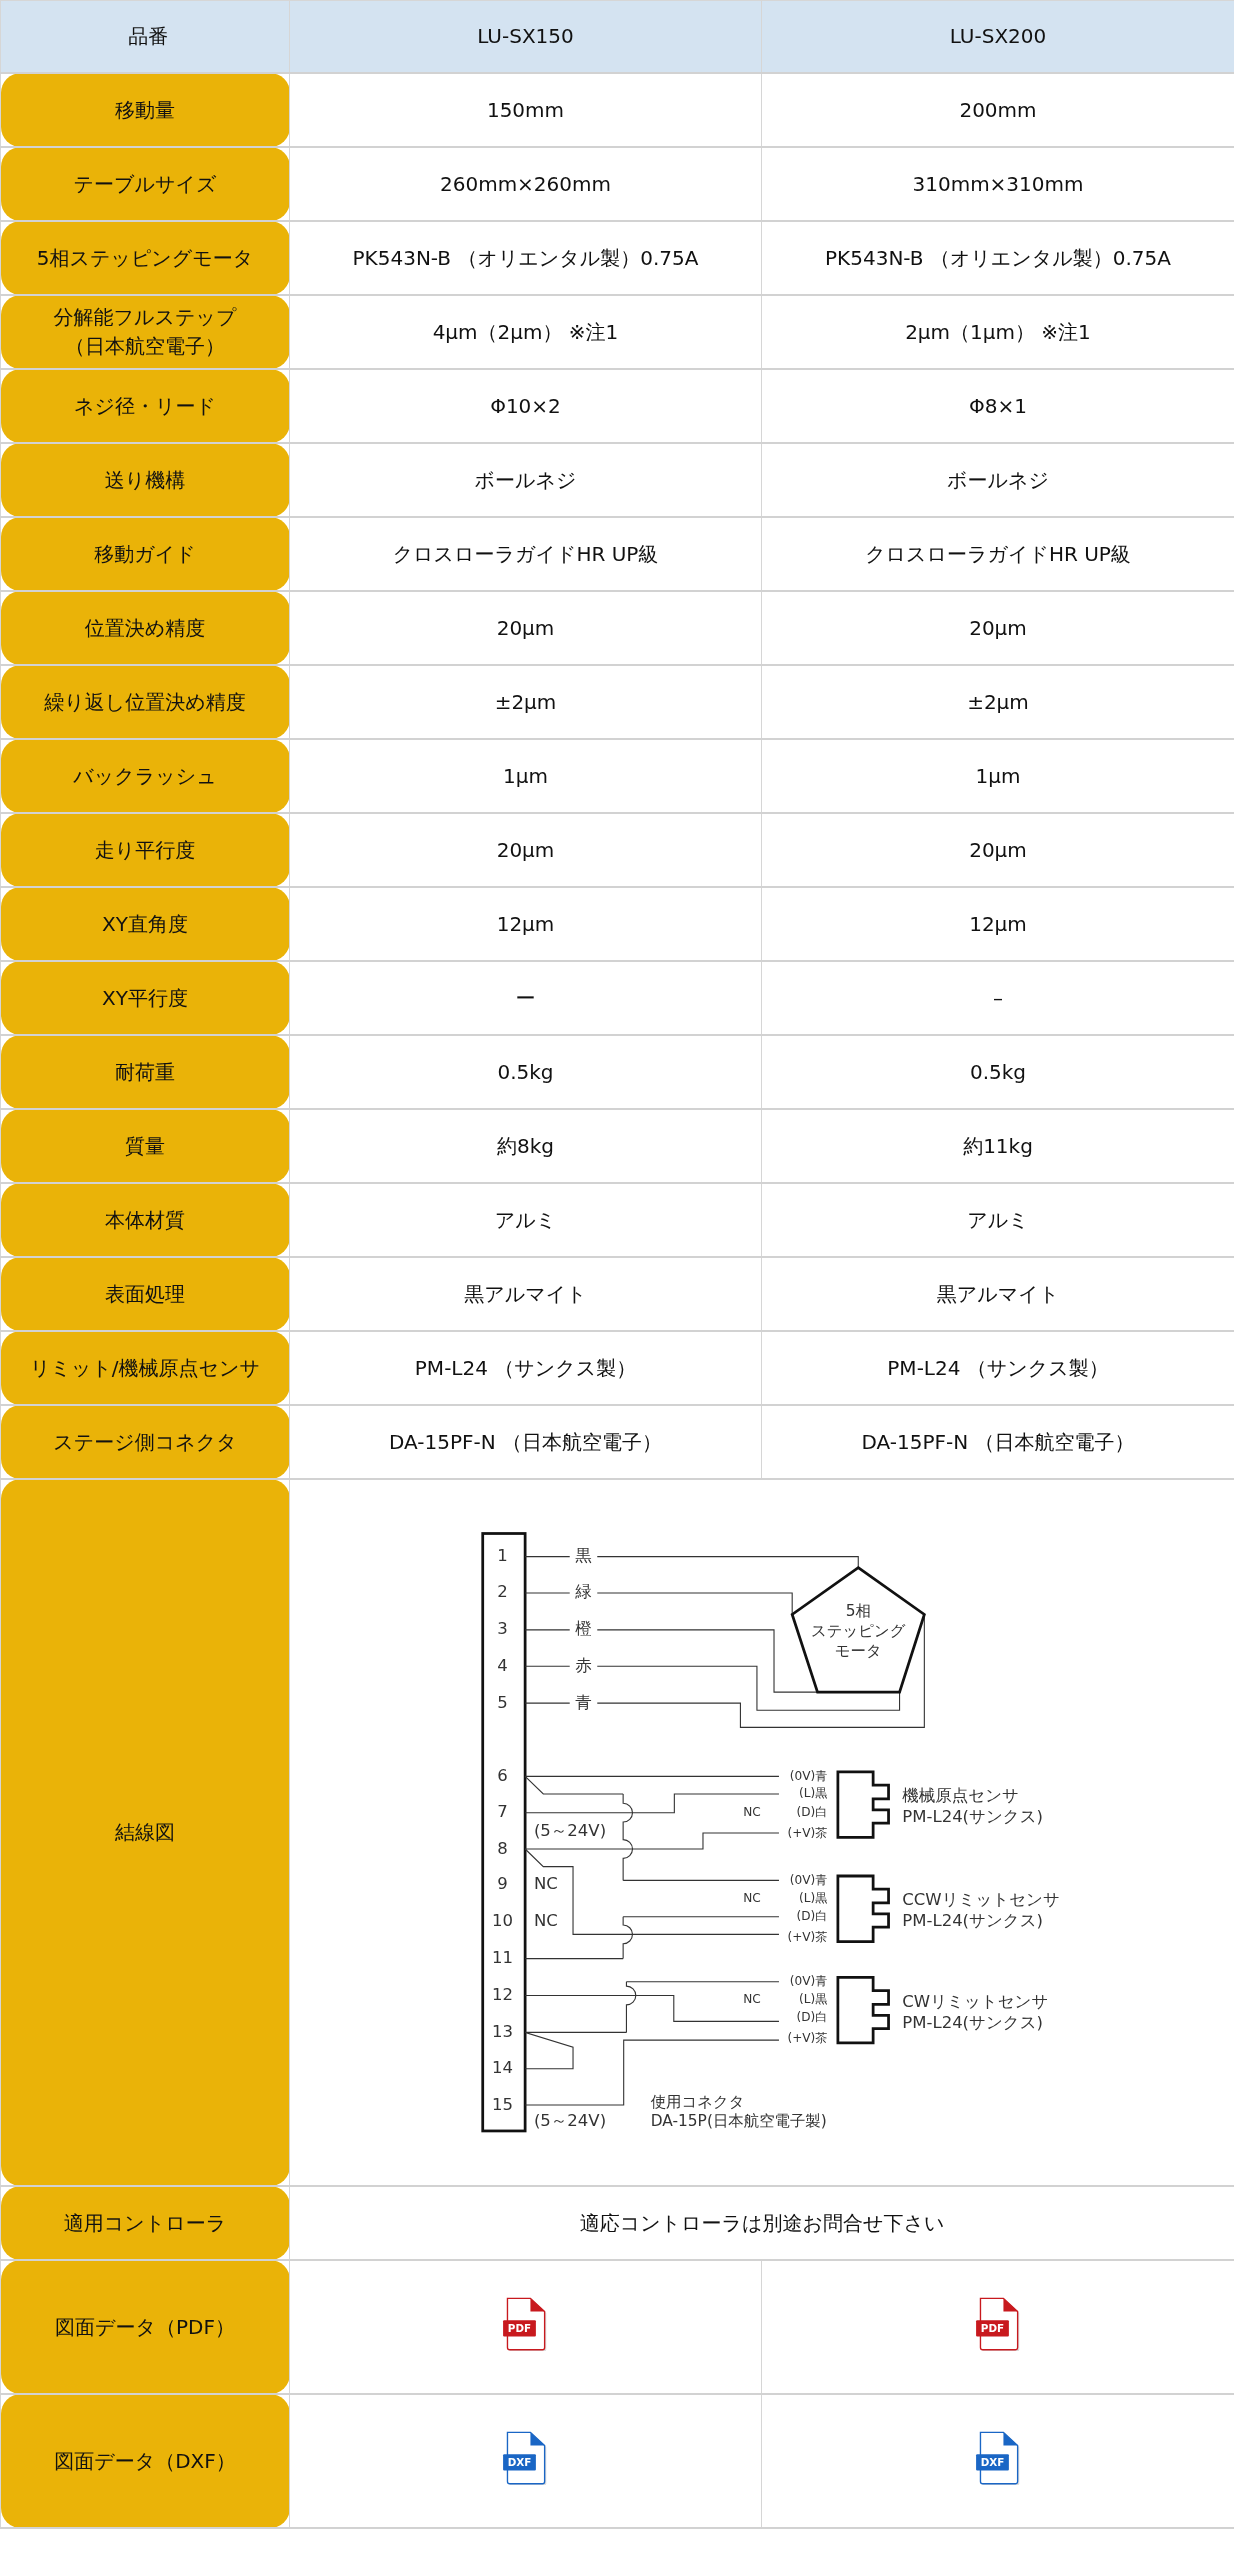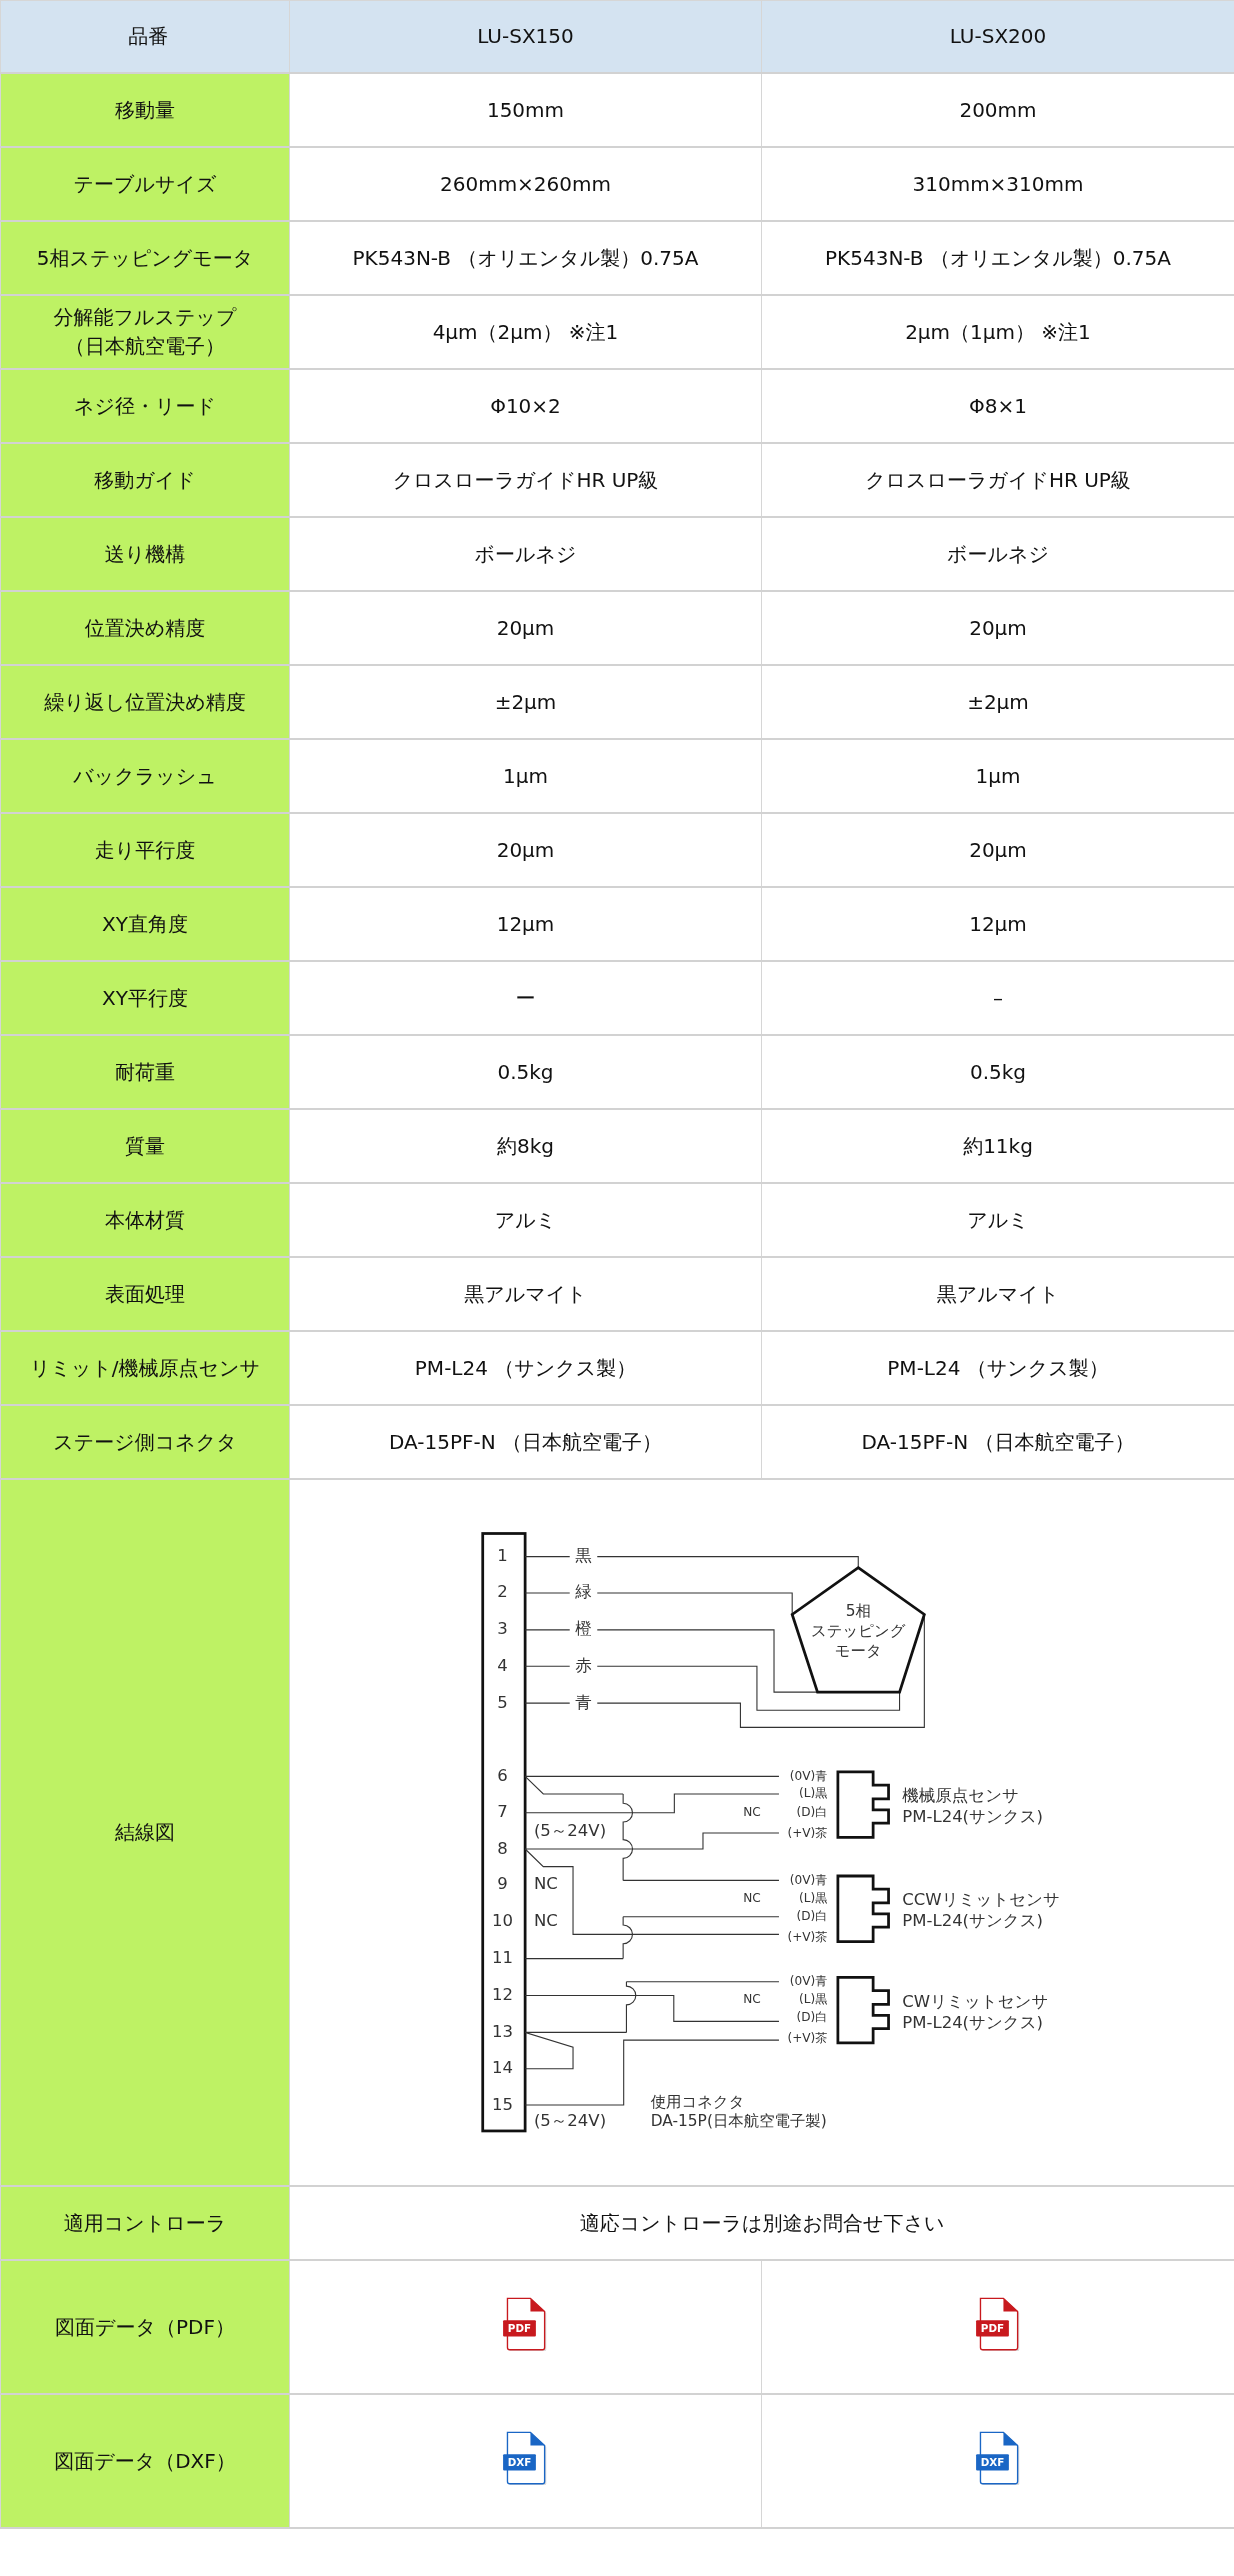--- a/index.html
+++ b/index.html
@@ -7,21 +7,21 @@
   table.spec { border-collapse:collapse; width:1235px; table-layout:fixed; }
   table.spec col.c0 { width:289px; }
   table.spec col.c1 { width:472px; }
   table.spec col.c2 { width:473px; }
   table.spec td, table.spec th {
     border:0.6px solid #d6d6d6; text-align:center; vertical-align:middle;
     font-size:20px; font-weight:normal; line-height:1.45; padding:0 5.5px; height:72px;
   }
   table.spec tr { border-bottom:2.2px solid #d2d2d2; }
   table.spec tr.header th { background:#d4e3f1; height:71px; }
-  table.spec td.label { background:#bef264; }
+  table.spec td.label { background:#eab308;border-radius:20px; }
   table.spec th.label { background:#d4e3f1;padding-left:12px; }
   tr.diagram-row td { height:705px; padding:0; }
   tr.file-row td { height:132px; }
   .diagram-wrap { position:relative; width:100%; height:705px; }
   .diagram-wrap svg { position:absolute; left:0; top:0; }
   .file-icon { display:inline-block; width:47px; height:55px; cursor:pointer; }
   .dtext { font-family:"DejaVu Sans","Liberation Sans",sans-serif; fill:#333; }
 </style>
 </head>
 <body>
@@ -62,28 +62,28 @@
         </td>
         <td>4μm（2μm） ※注1</td>
         <td>2μm（1μm） ※注1</td>
       </tr>
       <tr>
         <td class="label">ネジ径・リード</td>
         <td>Φ10×2</td>
         <td>Φ8×1</td>
       </tr>
       <tr>
+        <td class="label">送り機構</td>
+        <td>ボールネジ</td>
+        <td>ボールネジ</td>
+      </tr>
+      <tr>
         <td class="label">移動ガイド</td>
         <td>クロスローラガイドHR UP級</td>
         <td>クロスローラガイドHR UP級</td>
-      </tr>
-      <tr>
-        <td class="label">送り機構</td>
-        <td>ボールネジ</td>
-        <td>ボールネジ</td>
       </tr>
       <tr>
         <td class="label">位置決め精度</td>
         <td>20μm</td>
         <td>20μm</td>
       </tr>
       <tr>
         <td class="label">繰り返し位置決め精度</td>
         <td>±2μm</td>
         <td>±2μm</td>

